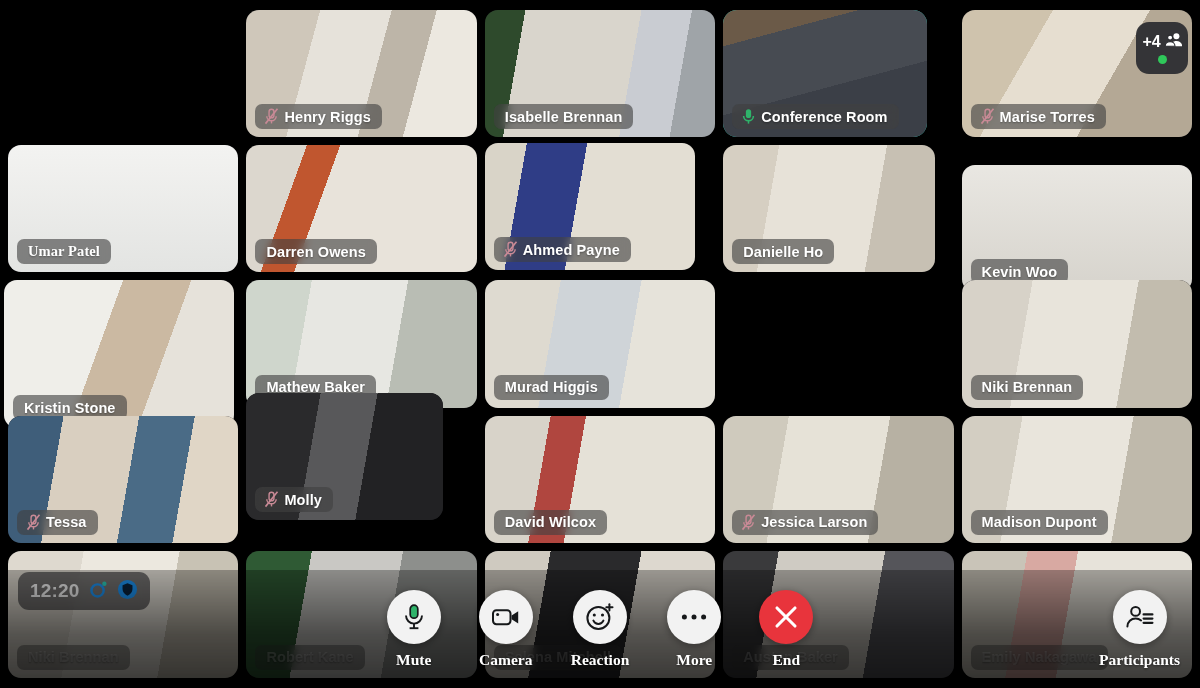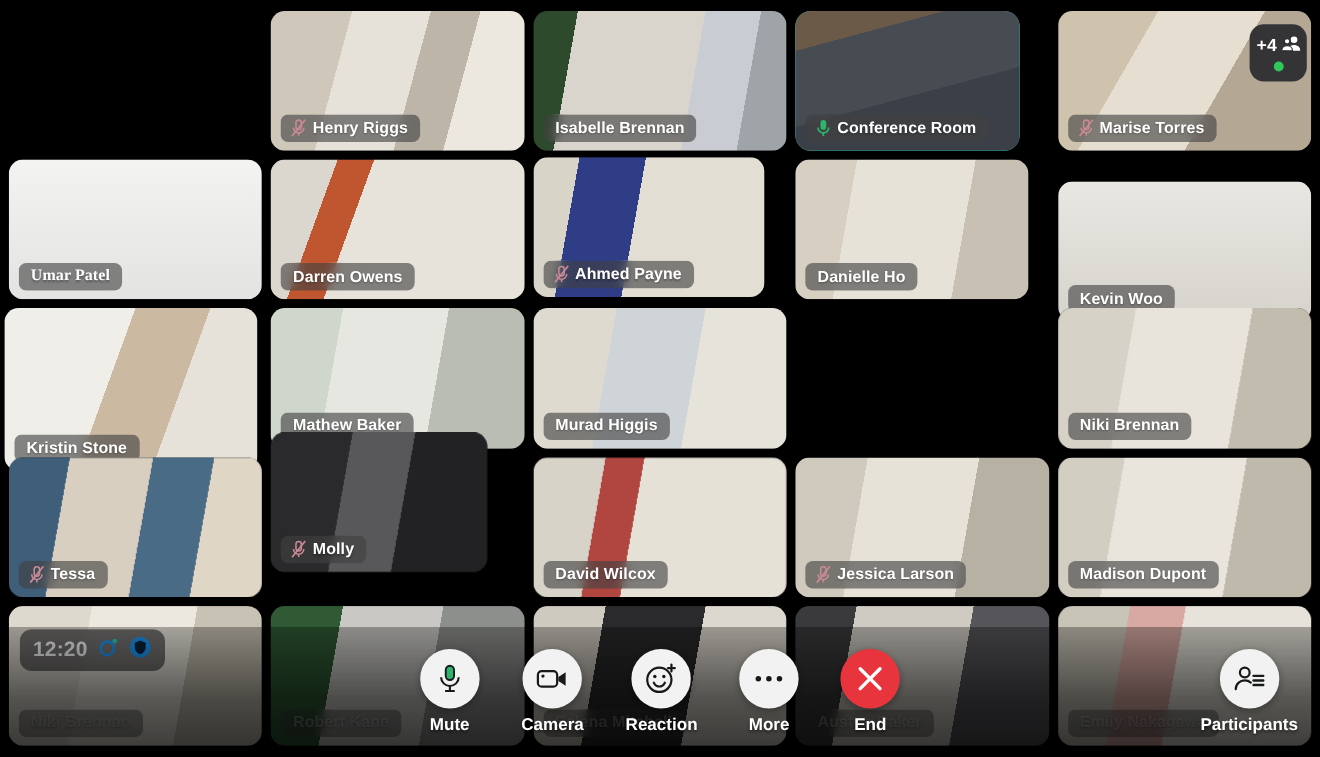--- a/index.html
+++ b/index.html
@@ -118,20 +118,21 @@
     position: absolute;
     left: 0; right: 0; bottom: 0;
     height: 118px;
     display: flex;
     align-items: center;
     justify-content: center;
     gap: 38px;
     background: linear-gradient(to bottom, rgba(0,0,0,0.30) 0%, rgba(0,0,0,0.62) 55%, rgba(0,0,0,0.76) 100%);
     z-index: 30;
     pointer-events: auto;
+    font-family: Liberation Serif, serif;
   }
   .ctrl {
     display: flex;
     flex-direction: column;
     align-items: center;
     gap: 7px;
     cursor: pointer;
     user-select: none;
   }
   .ctrl .circle {

